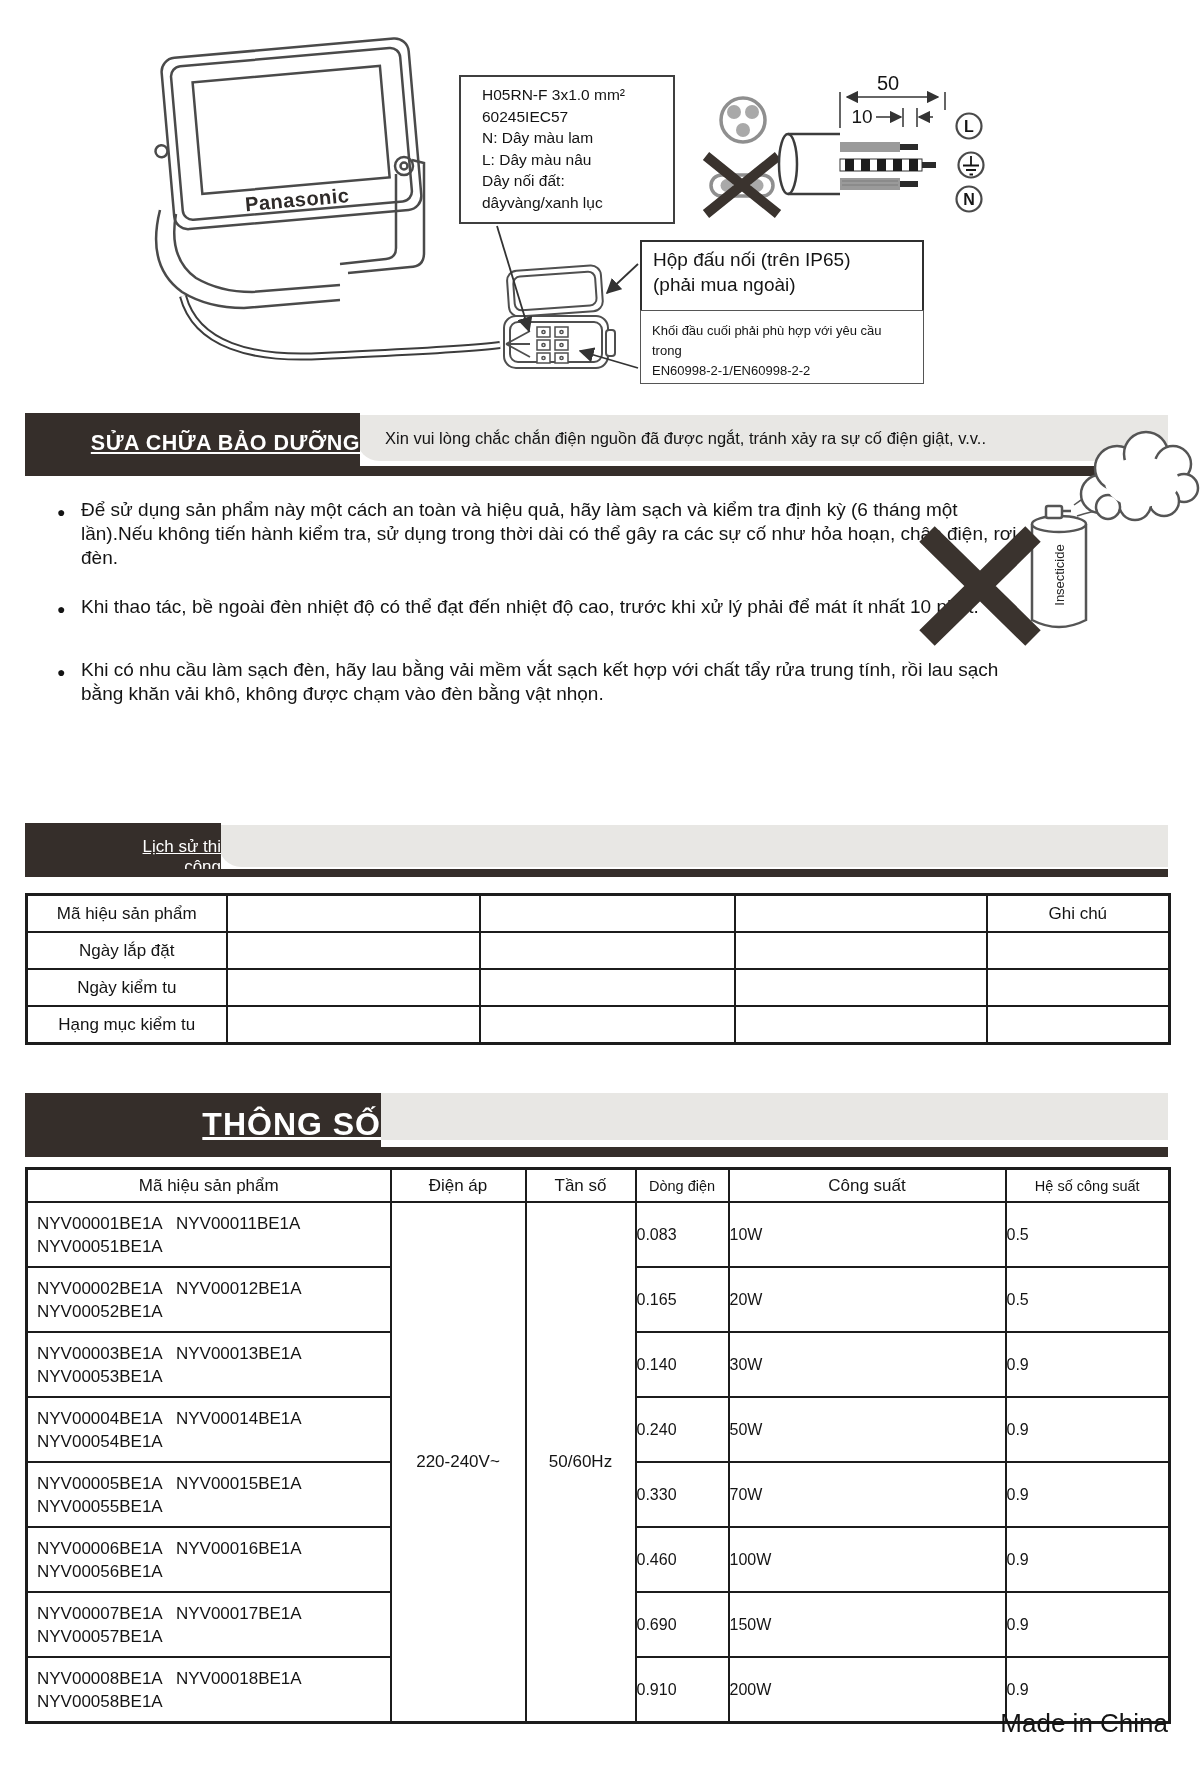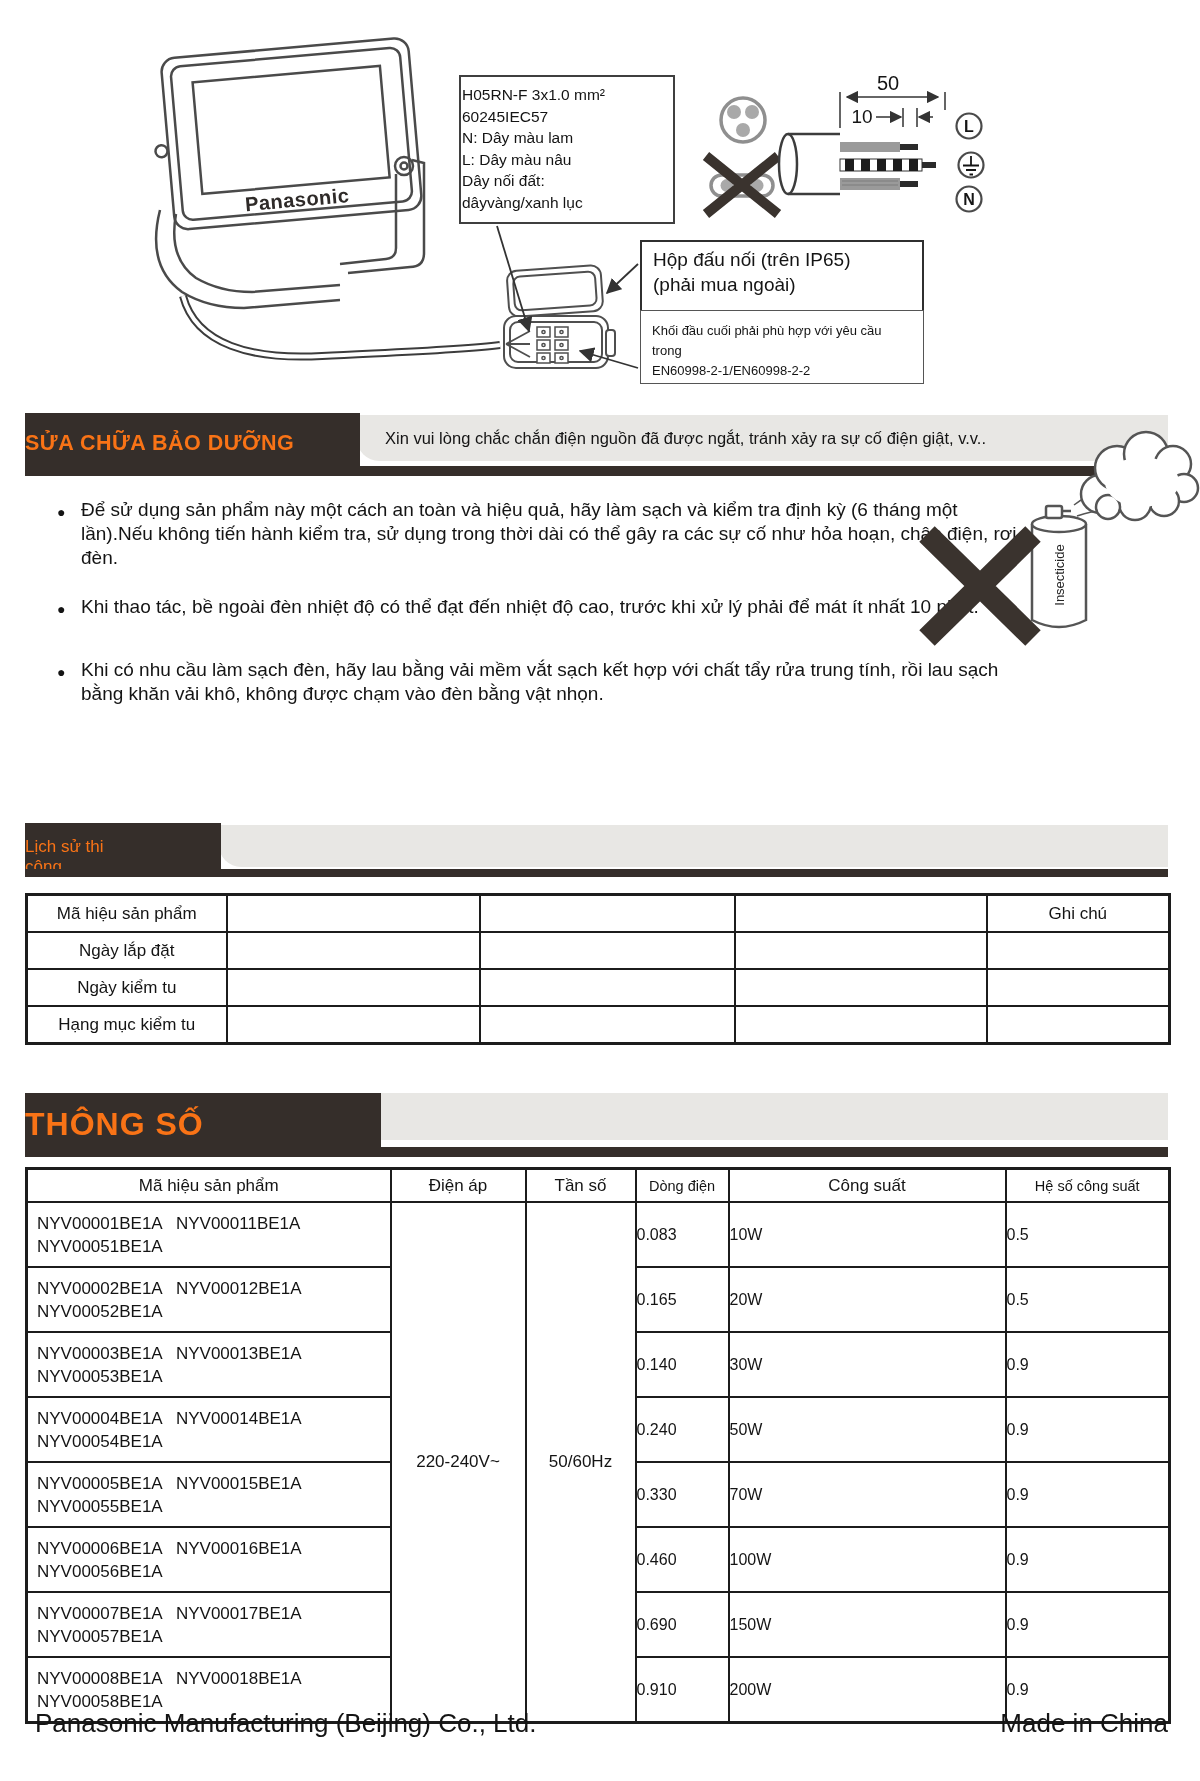--- a/index.html
+++ b/index.html
@@ -2,27 +2,27 @@
 <html><head>
 <meta charset="utf-8">
 <style>
   html,body{margin:0;padding:0;background:#ffffff;}
   .page{position:relative;width:1200px;height:1781px;background:#fff;overflow:hidden;
         font-family:"Liberation Sans","DejaVu Sans",sans-serif;color:#141414;}
   .abs{position:absolute;}
   svg{display:block;}
   .callout{position:absolute;background:#fff;box-sizing:border-box;}
   .spec-box{left:459px;top:75px;width:216px;height:149px;border:2px solid #3f3f3f;
-            padding:7px 1px;font-size:15.5px;line-height:21.5px;}
+            padding:7px 21px;font-size:15.5px;line-height:21.5px;}
   .junction-note{left:640px;top:240px;width:284px;height:74px;border:2.5px solid #2f2f2f;
             padding:5px 11px;font-size:19px;line-height:25px;}
   .terminal-note{left:640px;top:310px;width:284px;height:74px;border:1.5px solid #555;
             padding:10px 11px;font-size:13px;line-height:20px;}
   
-  .sec-label{position:absolute;background:#352e2a;color:#f97316;text-align:left;}
+  .sec-label{position:absolute;background:#352e2a;color:#ffffff;text-align:right;text-decoration:underline;}
   .sec-bar{position:absolute;background:#e8e7e4;border-radius:0 0 0 22px;}
   .sec-line{position:absolute;background:#352e2a;}
   .mnt-label{left:25px;top:413px;width:335px;height:60px;font-size:21.5px;font-weight:bold;
              line-height:60px;letter-spacing:.5px;}
   .mnt-bar{left:357px;top:415px;width:811px;height:46px;}
   .mnt-caution{position:absolute;left:28px;top:0;width:760px;height:46px;display:flex;
              align-items:center;font-size:16.5px;}
   .mnt-line{left:25px;top:466px;width:1143px;height:10px;}
   .his-label{left:25px;top:823px;width:196px;height:52px;font-size:17px;line-height:20px;
              padding-top:14px;box-sizing:border-box;}
@@ -370,16 +370,15 @@
         <div>NYV00008BE1A   NYV00018BE1A</div>
         <div>NYV00058BE1A</div>
           </td>
       <td class="ctr">0.910</td>
       <td class="ctr">200W</td>
       <td class="ctr">0.9</td>
     </tr>
   </tbody>
     </table>
 
-  <div class="foot-left">Panasonic Manufacturing (Beijing) Co., Ltd.</div>
   <div class="foot-right">Made in China</div>
 
 </div>
 
 </body></html>

